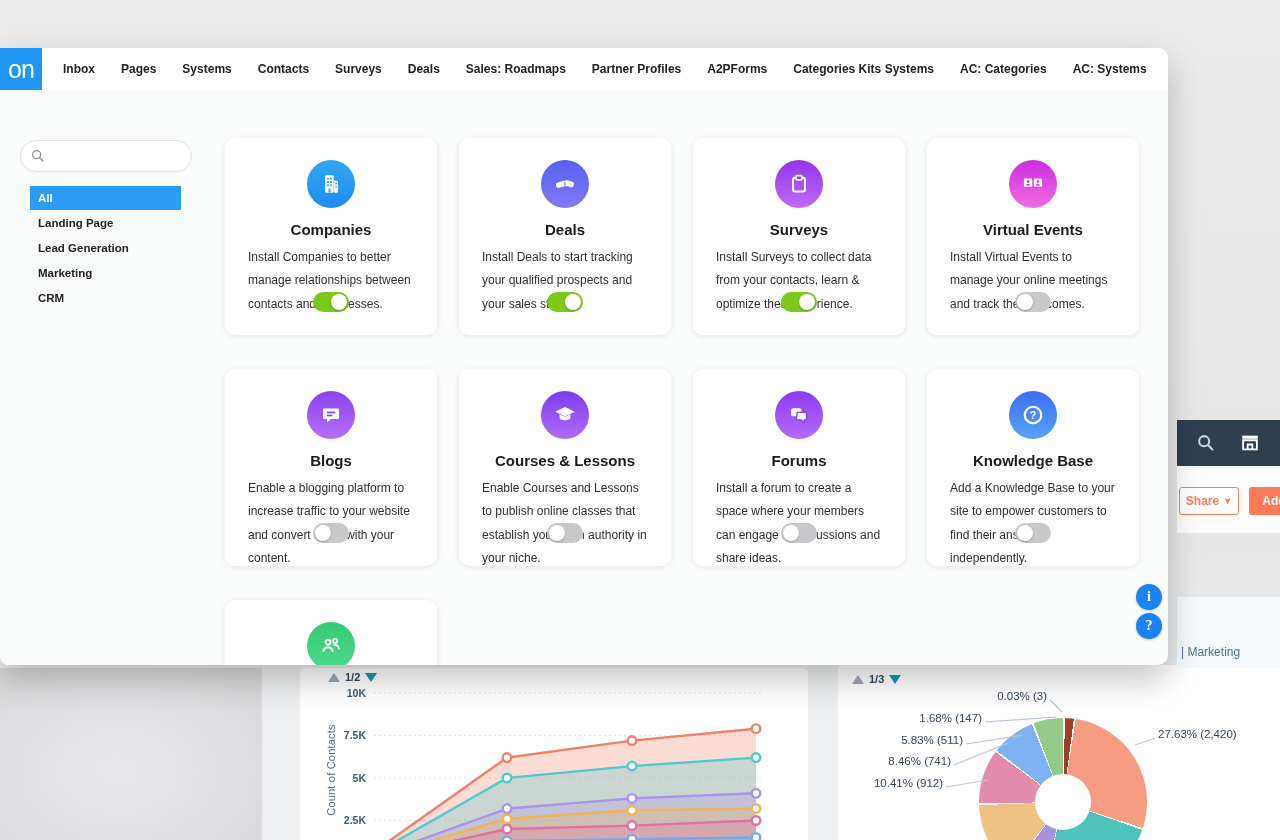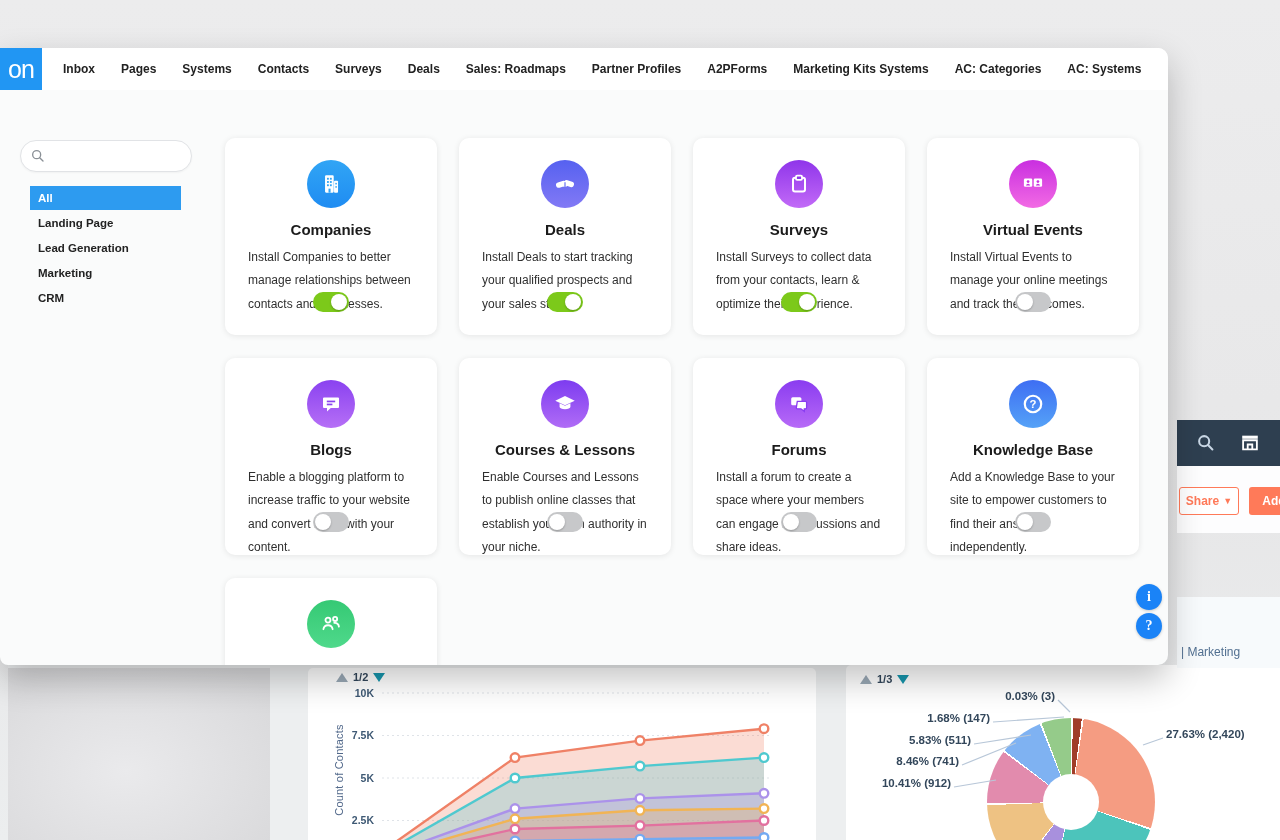--- a/index.html
+++ b/index.html
@@ -1,38 +1,38 @@
 <!DOCTYPE html>
 <html><head>
 <meta charset="utf-8">
 <style>
   html,body{margin:0;padding:0;}
   body{font-family:"Liberation Sans",sans-serif;}
   .page{position:relative;width:1280px;height:840px;overflow:hidden;
         background:linear-gradient(180deg,#ececed 0%,#e7e7e8 60%,#eceeef 100%);}
 
   
-  .bg-bottom{position:absolute;left:8px;top:640px;width:1157px;height:200px;background:#edeff0;}
+  .bg-bottom{position:absolute;left:0;top:640px;width:1157px;height:200px;background:#edeff0;}
   .gray-widget{position:absolute;left:0;top:28px;width:262px;height:172px;
                background:radial-gradient(ellipse at 45% 60%,#eaeaec 0%,#d9d9db 90%);}
   .chart-card{position:absolute;background:#fff;}
   .chart-left{left:300px;top:28px;width:508px;height:172px;border-radius:5px 5px 0 0;}
   .chart-right{left:838px;top:25px;width:442px;height:175px;border-radius:5px 0 0 0;}
   .pager{position:absolute;display:flex;align-items:center;gap:5px;font-size:11px;font-weight:700;color:#33475b;}
   .chart-left .pager{left:28px;top:3px;}
   .chart-right .pager{left:14px;top:8px;}
   .tri{width:0;height:0;display:inline-block;}
   .tri.up{border-left:6px solid transparent;border-right:6px solid transparent;border-bottom:9px solid #9aa9b6;}
   .tri.down{border-left:6px solid transparent;border-right:6px solid transparent;border-top:9px solid #1796ad;}
   .ylab{position:absolute;left:-44px;top:96px;width:150px;transform:rotate(-90deg);
         text-align:center;font-size:11px;color:#51688a;letter-spacing:.2px;}
   .donut{position:absolute;left:141px;top:53px;width:168px;height:168px;border-radius:50%;}
   .donut-hole{position:absolute;left:197px;top:109px;width:56px;height:56px;border-radius:50%;background:#fff;}
   .leaders{position:absolute;left:0;top:0;}
-  .dl{position:absolute;font-size:11.5px;font-weight:700;color:#33475b;white-space:nowrap;}
+  .dl{position:absolute;font-size:11.5px;font-weight:400;color:#33475b;white-space:nowrap;}
   .dl0{right:233px;top:25px}.dl1{right:298px;top:47px}.dl2{right:317px;top:69px}
   .dl3{right:329px;top:90px}.dl4{right:337px;top:112px}.dl5{left:320px;top:63px}
 
   
   .hs-strip{position:absolute;left:1168px;top:90px;width:132px;height:578px;margin-left:9px;}
   .hs-bar{position:absolute;left:0;top:330px;width:112px;height:46px;background:#2e3f50;
           display:flex;align-items:center;}
   .hs-bar svg{position:absolute;top:12px;}
   .hs-actions{position:absolute;left:0;top:376px;width:112px;height:67px;background:#fdfdfe;}
   .btn-share{position:absolute;left:2px;top:21px;width:60px;height:28px;border:1px solid #ff7a59;
@@ -63,21 +63,21 @@
   .sidebar{width:258px;flex:0 0 auto;position:relative;}
   .search-wrap{position:absolute;left:20px;top:50px;width:170px;height:30px;background:#fff;
                border:1px solid #e1e3e6;border-radius:16px;box-shadow:0 1px 2px rgba(0,0,0,.04);}
   .search-wrap svg{position:absolute;left:9px;top:7px;}
   .search-wrap input{position:absolute;left:30px;top:2px;width:130px;height:24px;border:none;
                      outline:none;font-size:12px;background:transparent;}
   .filters{position:absolute;left:30px;top:96px;width:151px;list-style:none;margin:0;padding:0;}
   .filters li{font-size:11.5px;font-weight:700;color:#222;padding:6px 8px;margin-bottom:1px;cursor:pointer;}
   .filters li.selected{background:#2d9bf0;color:#fff;}
   .grid{position:absolute;left:225px;top:0;display:grid;grid-template-columns:repeat(4,212px);
-        gap:23px 22px;padding-top:48px;}
+        gap:34px 22px;padding-top:48px;}
   .card{width:212px;height:197px;background:#fff;border-radius:10px;
         box-shadow:0 1px 6px rgba(0,0,0,.09);position:relative;text-align:center;}
   .app-icon{width:48px;height:48px;border-radius:50%;margin:22px auto 0;display:flex;
             align-items:center;justify-content:center;}
   .app-title{font-size:15px;font-weight:700;color:#1b1b1b;margin-top:13px;}
   .app-desc{font-size:12px;color:#2f2f2f;text-align:left;margin:8px 23px 0;line-height:1.95;}
   .toggle{position:absolute;left:50%;transform:translateX(-50%);bottom:23px;width:36px;height:20px;
           border-radius:10px;cursor:pointer;}
   .toggle .knob{position:absolute;top:2px;width:16px;height:16px;border-radius:50%;background:#fff;
           box-shadow:0 1px 2px rgba(0,0,0,.25);}
@@ -206,21 +206,21 @@
       <div class="nav-items">
           <span class="nav-item">Inbox</span>
           <span class="nav-item">Pages</span>
           <span class="nav-item">Systems</span>
           <span class="nav-item">Contacts</span>
           <span class="nav-item">Surveys</span>
           <span class="nav-item">Deals</span>
           <span class="nav-item">Sales: Roadmaps</span>
           <span class="nav-item">Partner Profiles</span>
           <span class="nav-item">A2PForms</span>
-          <span class="nav-item">Marketing Kits Systems</span>
+          <span class="nav-item">Categories Kits Systems</span>
           <span class="nav-item">AC: Categories</span>
           <span class="nav-item">AC: Systems</span>
           <span class="nav-item">... More</span>
         </div>
       <div class="nav-icons">
         <svg width="20" height="20" viewBox="0 0 24 24">
           <path d="M12 19.2s-7.1-4.7-9-8.7C1.6 7.5 3.7 4.9 6.5 4.9c1.8 0 3.2 1 5.5 3.2 2.3-2.2 3.7-3.2 5.5-3.2 2.8 0 4.9 2.6 3.5 5.6-1.9 4-9 8.7-9 8.7z" fill="none" stroke="#23272c" stroke-width="1.7"></path>
         </svg>
         <svg width="19" height="19" viewBox="0 0 24 24">
           <path d="M12 3.6a5.2 5.2 0 0 0-5.2 5.2v4.4L5.2 15.8h13.6l-1.6-2.6V8.8A5.2 5.2 0 0 0 12 3.6z" fill="#23272c"></path>

